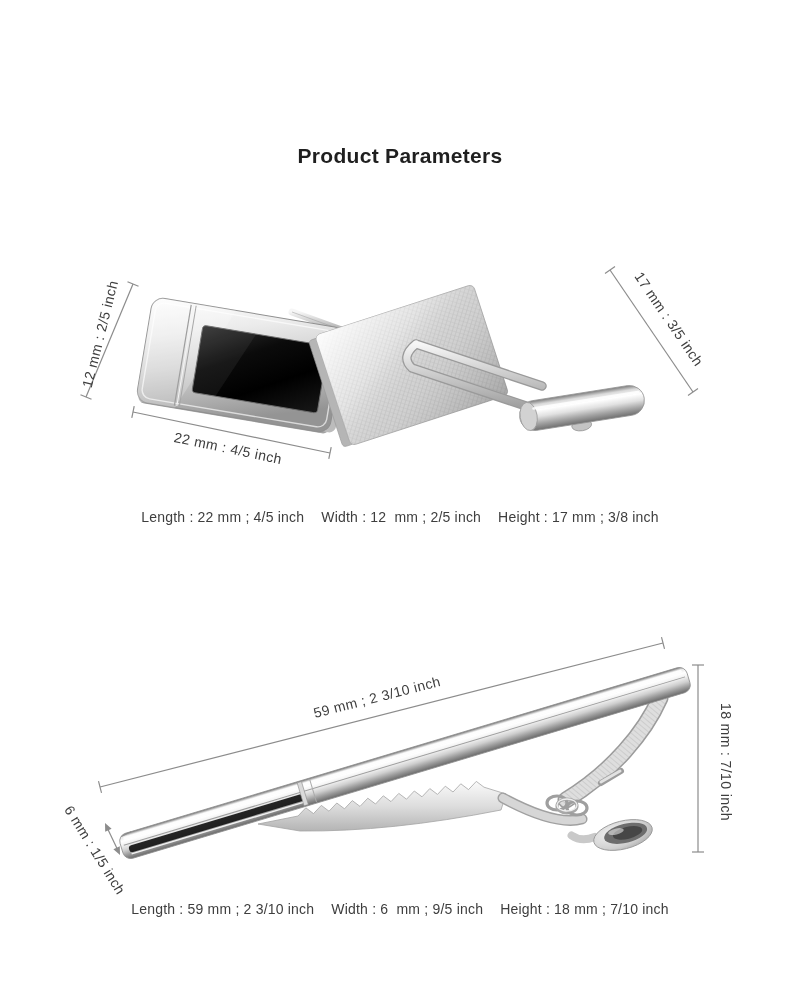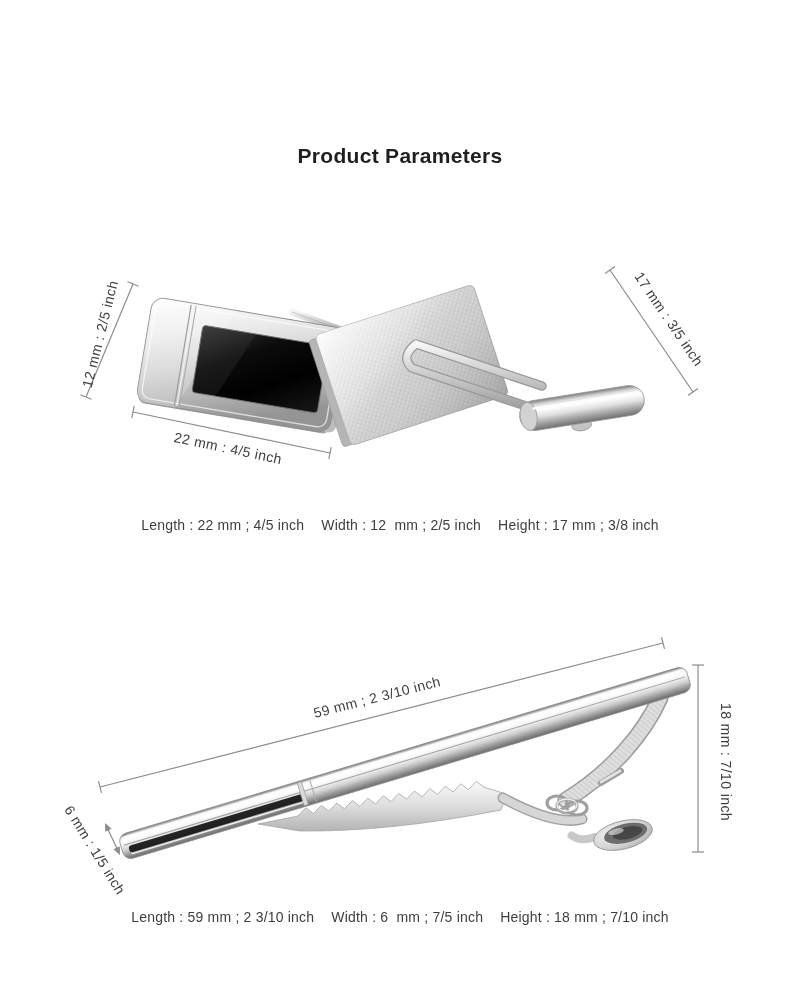--- a/index.html
+++ b/index.html
@@ -13,21 +13,21 @@
   }
   .art{position:absolute;}
   .dim-label{
     position:absolute;font-size:14px;letter-spacing:.4px;color:#3e3e3e;white-space:nowrap;
     transform:translate(-50%,-50%) rotate(var(--r,0deg));transform-origin:center;
   }
   .spec-row{
     position:absolute;left:0;right:0;display:flex;justify-content:center;gap:17px;
     font-size:14px;letter-spacing:.2px;color:#3e3e3e;
   }
-  .spec-item{white-space:pre;margin-top:8px;}
+  .spec-item{white-space:pre;}
   svg{display:block;}
 </style>
 </head>
 <body>
 
 <div class="page">
 
   <h1 class="title">Product Parameters</h1>
 
   <div class="art" style="left:60px;top:240px;">
@@ -242,17 +242,17 @@
       </g>
     </svg>
   </div>
 
   <div class="dim-label" style="left:377px;top:697px;--r:-14.3deg;">59 mm ; 2 3/10 inch</div>
   <div class="dim-label" style="left:726px;top:762px;--r:90deg;">18 mm : 7/10 inch</div>
   <div class="dim-label" style="left:95px;top:850px;--r:58deg;">6 mm : 1/5 inch</div>
 
   <div class="spec-row" style="top:901px;align-items:center;">
     <span class="spec-item">Length : 59 mm ; 2 3/10 inch</span>
-    <span class="spec-item">Width : 6  mm ; 7/5 inch</span>
+    <span class="spec-item">Width : 6  mm ; 9/5 inch</span>
     <span class="spec-item">Height : 18 mm ; 7/10 inch</span>
   </div>
 
 </div>
 
 </body></html>

